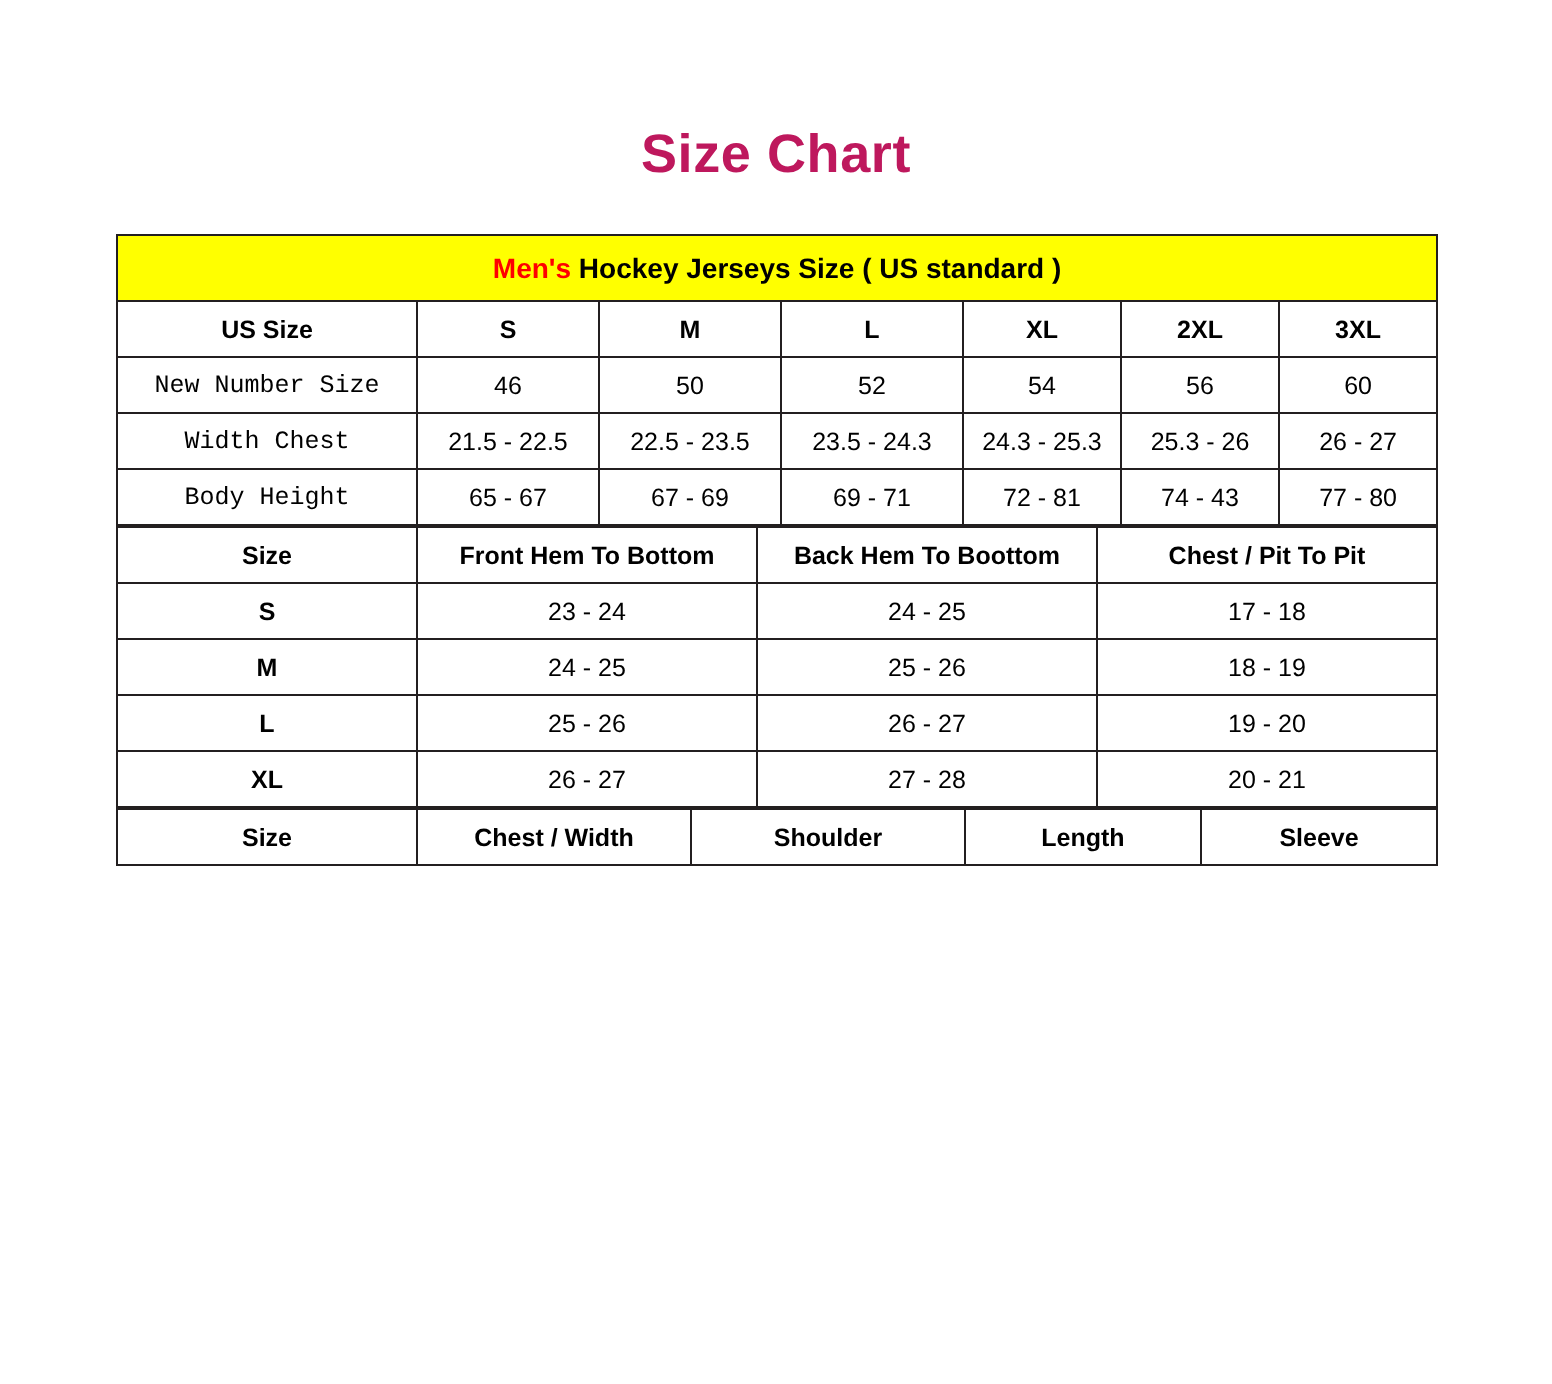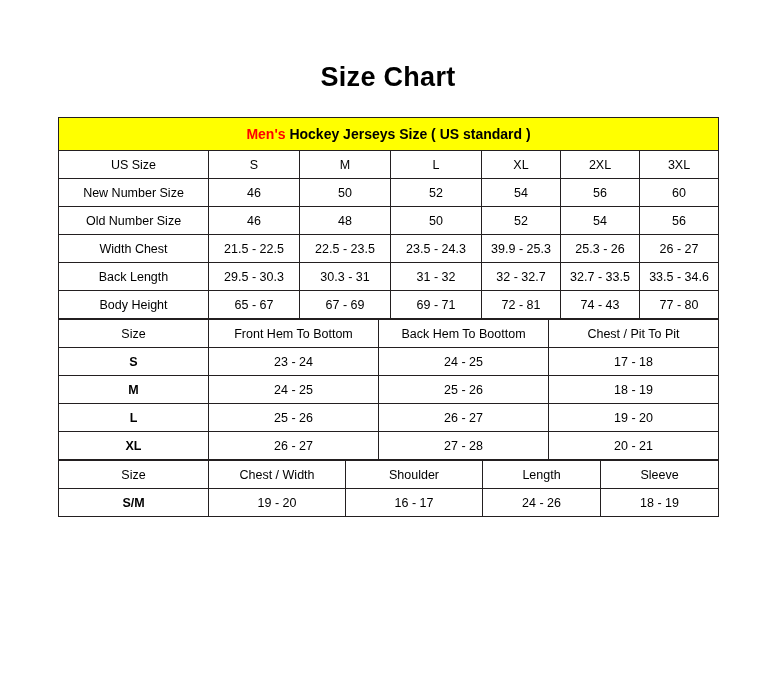--- a/index.html
+++ b/index.html
@@ -14,21 +14,21 @@
     overflow: hidden;
   }
   .page {
     position: relative;
     width: 776px;
     height: 692px;
     box-sizing: border-box;
   }
   .title {
     text-align: center;
-    color: #000000;
+    color: #be185d;
     font-size: 27px;
     font-weight: bold;
     padding-top: 62px;
     letter-spacing: 0.3px;
   }
   .chart-wrap {
     margin: 24px auto 0 auto;
     width: 660px;
   }
   table.sz {
@@ -48,24 +48,25 @@
   .section-head {
     background: #ffff00;
     font-weight: bold;
     font-size: 14px !important;
     height: 30px !important;
   }
   .section-head .accent {
     color: #ff0000;
   }
   .hdr-row td {
-    font-weight: normal;
+    font-weight: bold;
   }
   .rowlabel {
     font-weight: normal;
+    font-family: Liberation Mono, monospace;
   }
   .bold {
     font-weight: bold;
   }
 </style>
 </head>
 <body>
 
 <div class="page">
 
@@ -99,45 +100,27 @@
         <tr>
           <td class="rowlabel">New Number Size</td>
           <td>46</td>
           <td>50</td>
           <td>52</td>
           <td>54</td>
           <td>56</td>
           <td>60</td>
         </tr>
         <tr>
-          <td class="rowlabel">Old Number Size</td>
-          <td>46</td>
-          <td>48</td>
-          <td>50</td>
-          <td>52</td>
-          <td>54</td>
-          <td>56</td>
-        </tr>
-        <tr>
           <td class="rowlabel">Width Chest</td>
           <td>21.5 - 22.5</td>
           <td>22.5 - 23.5</td>
           <td>23.5 - 24.3</td>
-          <td>39.9 - 25.3</td>
+          <td>24.3 - 25.3</td>
           <td>25.3 - 26</td>
           <td>26 - 27</td>
-        </tr>
-        <tr>
-          <td class="rowlabel">Back Length</td>
-          <td>29.5 - 30.3</td>
-          <td>30.3 - 31</td>
-          <td>31 - 32</td>
-          <td>32 - 32.7</td>
-          <td>32.7 - 33.5</td>
-          <td>33.5 - 34.6</td>
         </tr>
         <tr>
           <td class="rowlabel">Body Height</td>
           <td>65 - 67</td>
           <td>67 - 69</td>
           <td>69 - 71</td>
           <td>72 - 81</td>
           <td>74 - 43</td>
           <td>77 - 80</td>
         </tr>
@@ -194,24 +177,17 @@
         <col style="width:118px">
       </colgroup>
       <tbody>
         <tr class="hdr-row">
           <td>Size</td>
           <td>Chest / Width</td>
           <td>Shoulder</td>
           <td>Length</td>
           <td>Sleeve</td>
         </tr>
-        <tr>
-          <td class="bold">S/M</td>
-          <td>19 - 20</td>
-          <td>16 - 17</td>
-          <td>24 - 26</td>
-          <td>18 - 19</td>
-        </tr>
       </tbody>
     </table>
 
   </div>
 </div>
 
 </body></html>

